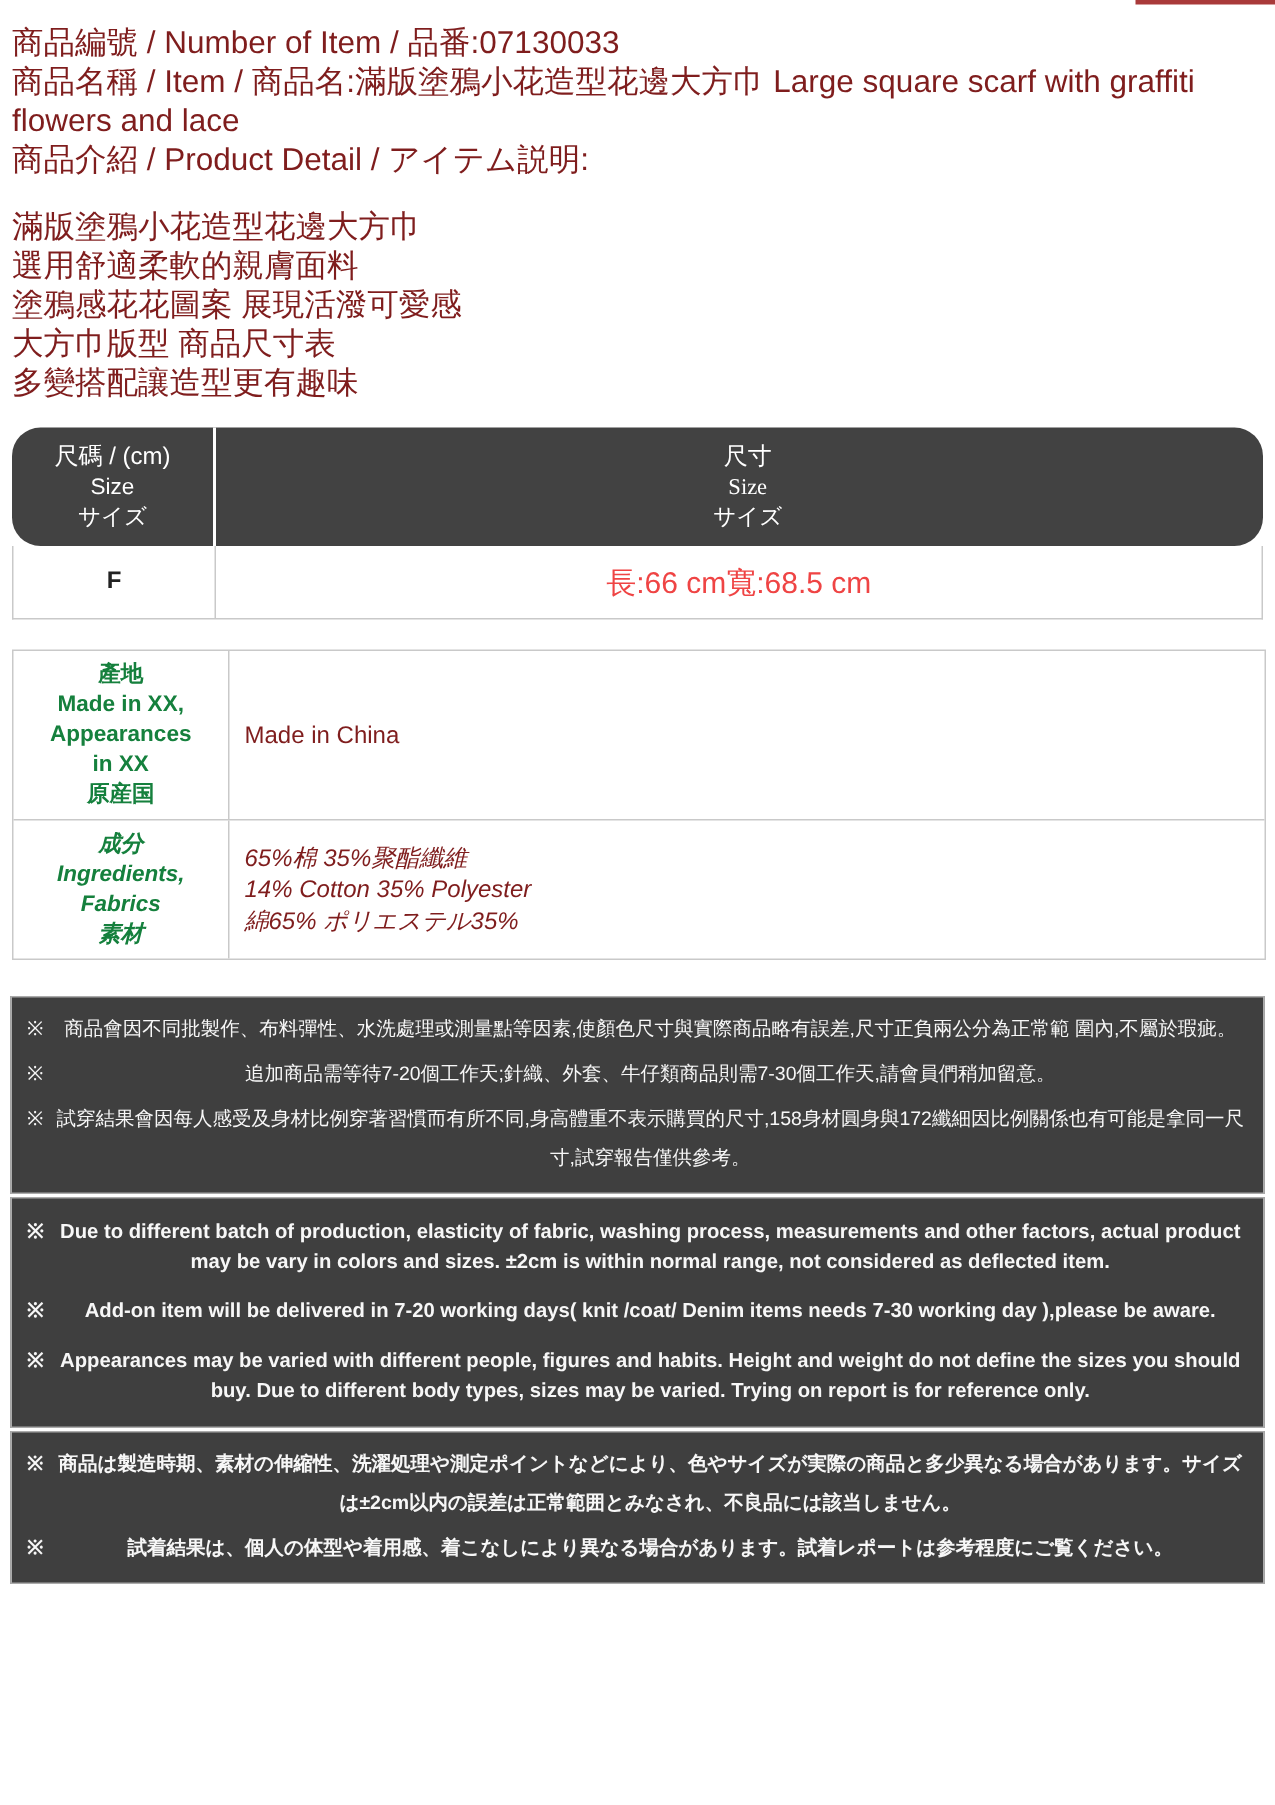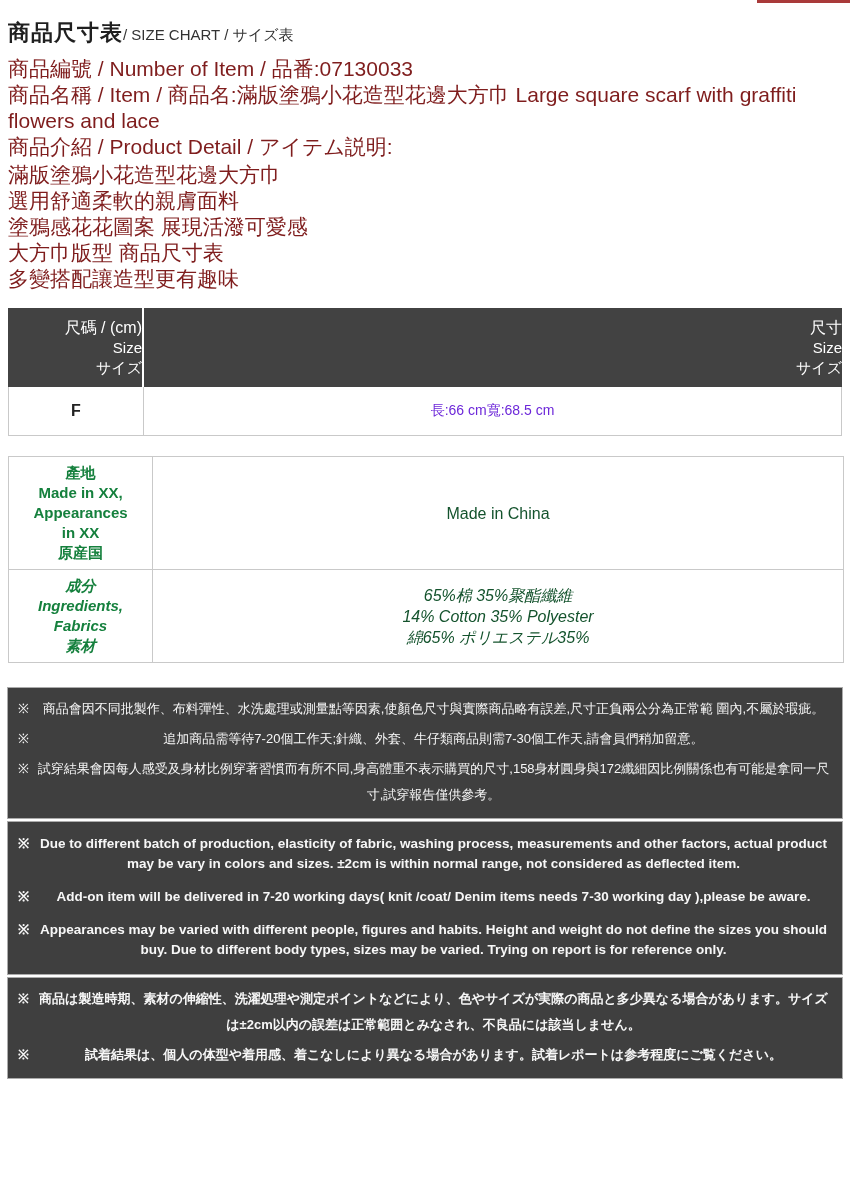--- a/index.html
+++ b/index.html
@@ -32,57 +32,58 @@
     font-weight: bold;
     color: #1f1f1f;
     letter-spacing: 1px;
   }
   .title-rest { font-size: 15px; color: #333; }
   .meta-line, .desc-line {
     font-size: 21px;
     line-height: 26px;
     color: #7f1d1d;
   }
-  .detail-label { margin-bottom: 2px; }
+  .detail-label { margin-bottom: 19px; }
 
   
   .size-table {
     width: 834px;
     margin-top: 16px;
   }
   .st-header {
     display: flex;
     background: var(--table-header-bg, #424242);
     color: #ffffff;
-    text-align: right;
+    text-align: center;
+    border-radius: 19px;
   }
   .st-header .st-col-size {
     width: 134px;
     border-right: 2px solid #ffffff;
     padding: 10px 0 9px 0;
   }
-  .st-header .st-col-dim { flex: 1; padding: 10px 0 9px 11px; }
+  .st-header .st-col-dim { flex: 1; padding: 10px 0 9px 11px; font-family: Liberation Serif, serif; }
   .hl { font-size: 15px; line-height: 20px; }
   .hl-main { font-size: 16px; }
   .st-row {
     display: flex;
     border: 1px solid var(--border, #c9c9c9);
     border-top: none;
     height: 48px;
   }
   .st-row .st-col-size {
     width: 134px;
     border-right: 1px solid var(--border, #c9c9c9);
     display: flex; align-items: center; justify-content: center;
     font-size: 16px; font-weight: bold; color: #222;
   }
   .st-row .st-col-dim {
     flex: 1;
     display: flex; align-items: center; justify-content: center;
-    font-size: 14px; color: #6d28d9;
+    font-size: 20px; color: #ef4444;
   }
 
   
   .info-table {
     width: 834px;
     margin-top: 20px;
     border: 1px solid var(--border, #c9c9c9);
   }
   .it-row { display: flex; }
   .it-row + .it-row { border-top: 1px solid var(--border, #c9c9c9); font-style: italic; }
@@ -91,21 +92,21 @@
     border-right: 1px solid var(--border, #c9c9c9);
     display: flex; flex-direction: column; justify-content: center;
     text-align: center;
     font-size: 15px; font-weight: bold; line-height: 20px; color: #15803d;
     padding: 6px 0;
   }
   .it-value {
     flex: 1;
     display: flex; flex-direction: column; justify-content: center;
     padding: 8px 10px;
-    font-size: 16px; line-height: 21px; color: #14532d; text-align: center;
+    font-size: 16px; line-height: 21px; color: #7f1d1d;
   }
   .it-row-origin { min-height: 111px; }
   .it-row-fabric { min-height: 91px; }
 
   
   .note-box {
     margin: 0 7px;
     border: 1px solid #ababab;
     background: var(--note-box-bg, #3f3f3f);
     color: #f7f7f7;
@@ -121,23 +122,20 @@
   .note-marker { flex: 0 0 19px; }
   .note-text { flex: 1; text-align: center; }
 </style>
 </head>
 <body>
 
 <div class="red-bar"></div>
 
 <div class="content">
 
-  <div class="title-row">
-    <span class="title-zh">商品尺寸表</span><span class="title-rest">/ SIZE CHART / サイズ表</span>
-  </div>
 
   <div class="meta-line">商品編號 / Number of Item / 品番:07130033</div>
   <div class="meta-line">商品名稱 / Item / 商品名:滿版塗鴉小花造型花邊大方巾 Large square scarf with graffiti flowers and lace</div>
   <div class="meta-line detail-label">商品介紹 / Product Detail / アイテム説明:</div>
 
   <div>
     <div class="desc-line">滿版塗鴉小花造型花邊大方巾</div>
     <div class="desc-line">選用舒適柔軟的親膚面料</div>
     <div class="desc-line">塗鴉感花花圖案 展現活潑可愛感</div>
     <div class="desc-line">大方巾版型 商品尺寸表</div>

